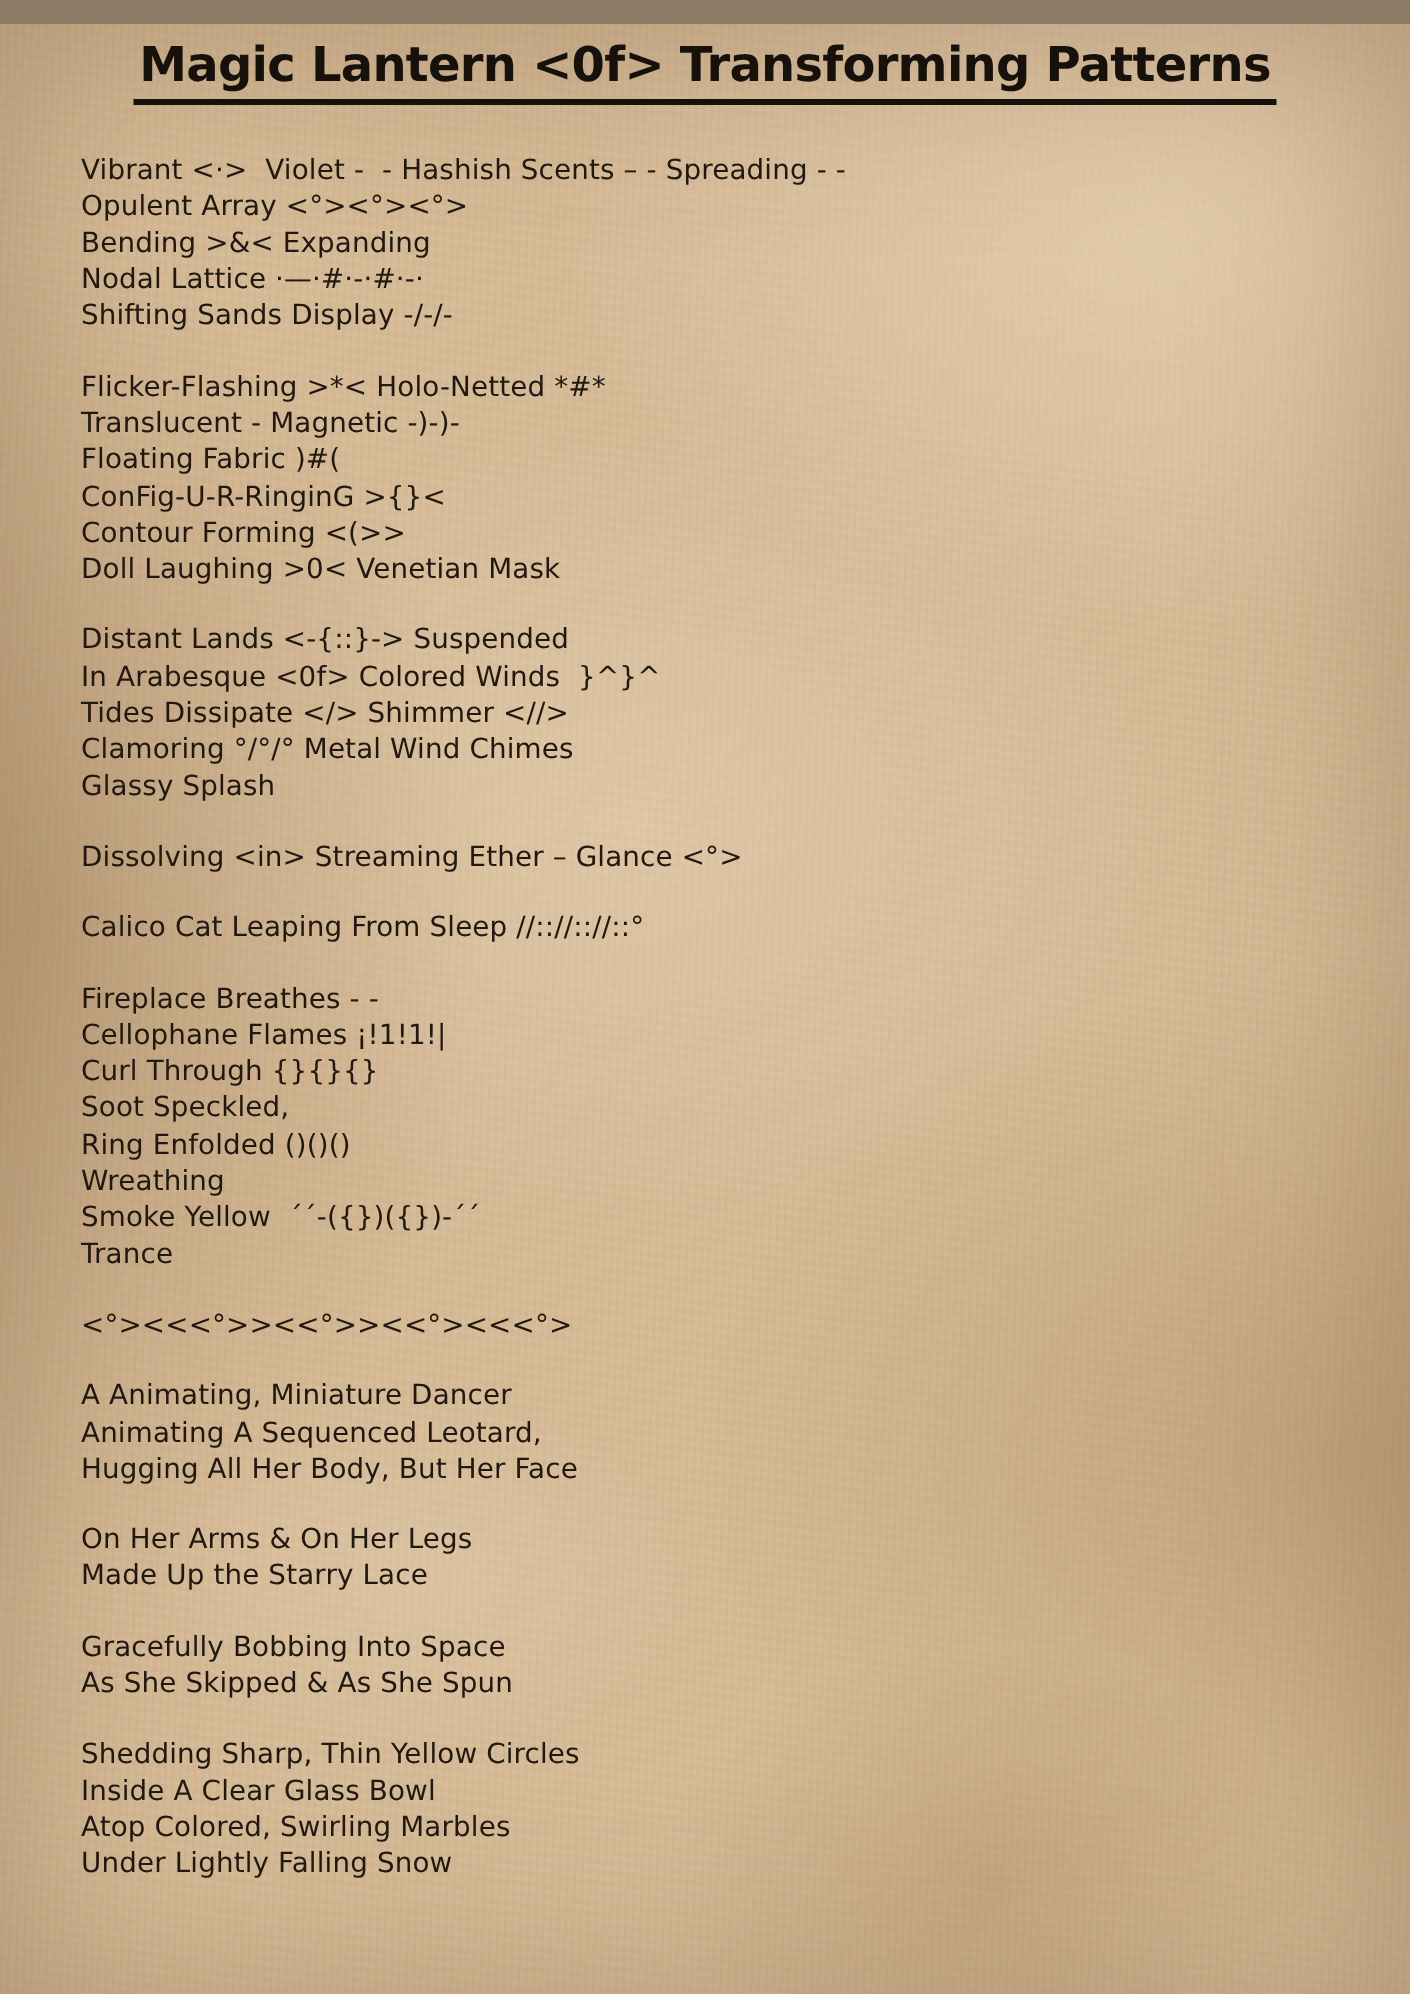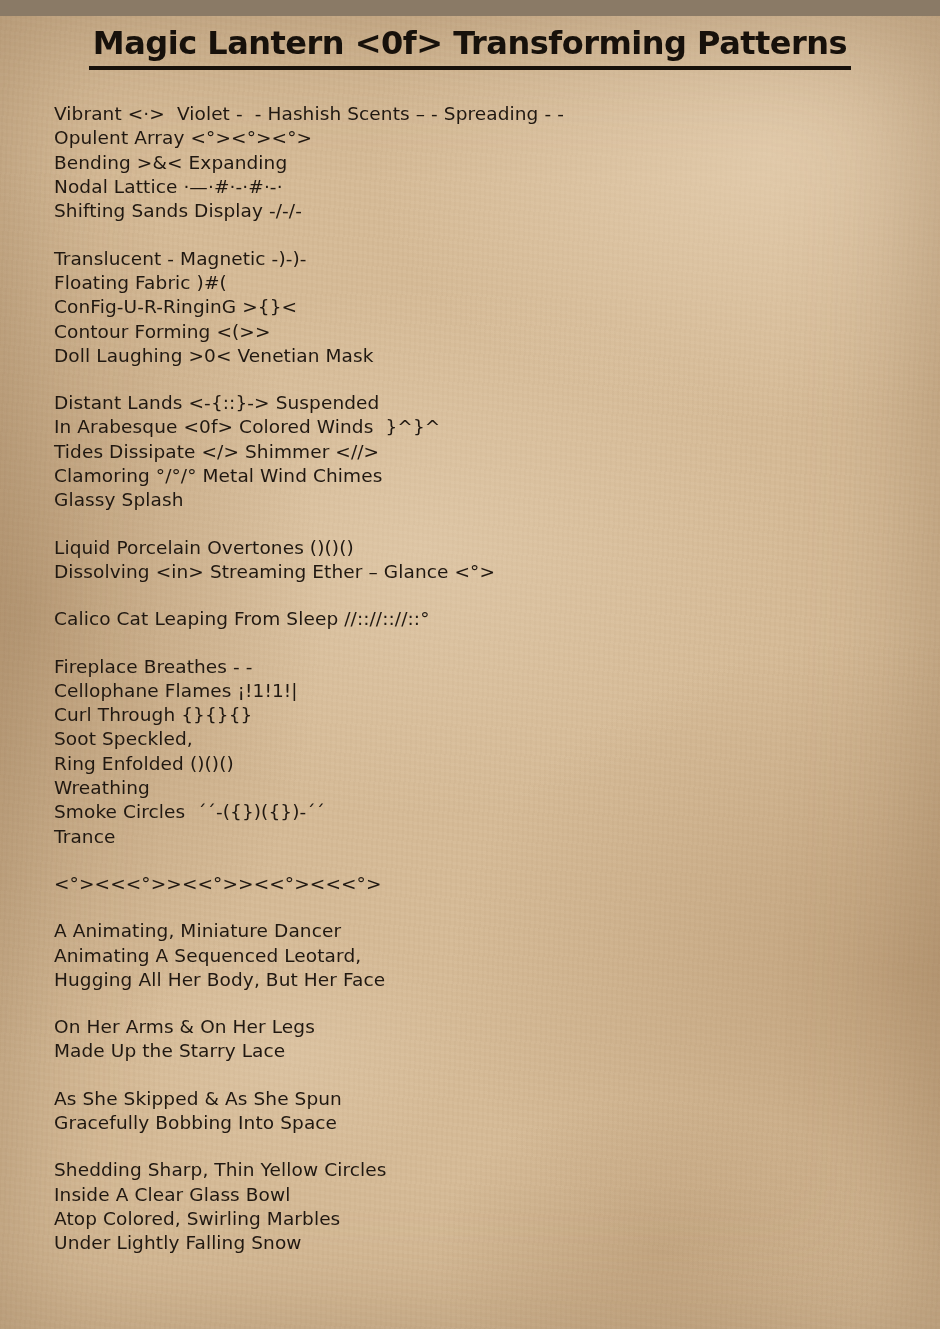--- a/index.html
+++ b/index.html
@@ -74,65 +74,65 @@
 
   <div class="poem">
       <div class="stanza">
         <div class="poem-line">Vibrant &lt;·&gt;  Violet -  - Hashish Scents – - Spreading - -</div>
         <div class="poem-line">Opulent Array &lt;°&gt;&lt;°&gt;&lt;°&gt;</div>
         <div class="poem-line">Bending &gt;&amp;&lt; Expanding</div>
         <div class="poem-line">Nodal Lattice ·—·#·-·#·-·</div>
         <div class="poem-line">Shifting Sands Display -/-/-</div>
       </div>
       <div class="stanza">
+        <div class="poem-line">Flicker-Flashing &gt;*&lt; Holo-Netted *#*</div>
         <div class="poem-line">Translucent - Magnetic -)-)-</div>
         <div class="poem-line">Floating Fabric )#(</div>
         <div class="poem-line">ConFig-U-R-RinginG &gt;{}&lt;</div>
         <div class="poem-line">Contour Forming &lt;(&gt;&gt;</div>
         <div class="poem-line">Doll Laughing &gt;0&lt; Venetian Mask</div>
       </div>
       <div class="stanza">
         <div class="poem-line">Distant Lands &lt;-{::}-&gt; Suspended</div>
         <div class="poem-line">In Arabesque &lt;0f&gt; Colored Winds  }^}^</div>
         <div class="poem-line">Tides Dissipate &lt;/&gt; Shimmer &lt;//&gt;</div>
         <div class="poem-line">Clamoring °/°/° Metal Wind Chimes</div>
         <div class="poem-line">Glassy Splash</div>
       </div>
       <div class="stanza">
-        <div class="poem-line">Liquid Porcelain Overtones ()()()</div>
         <div class="poem-line">Dissolving &lt;in&gt; Streaming Ether – Glance &lt;°&gt;</div>
       </div>
       <div class="stanza">
         <div class="poem-line">Calico Cat Leaping From Sleep //:://:://::°</div>
       </div>
       <div class="stanza">
         <div class="poem-line">Fireplace Breathes - -</div>
         <div class="poem-line">Cellophane Flames ¡!1!1!|</div>
         <div class="poem-line">Curl Through {}{}{}</div>
         <div class="poem-line">Soot Speckled,</div>
         <div class="poem-line">Ring Enfolded ()()()</div>
         <div class="poem-line">Wreathing</div>
-        <div class="poem-line">Smoke Circles  ´´-({})({})-´´</div>
+        <div class="poem-line">Smoke Yellow  ´´-({})({})-´´</div>
         <div class="poem-line">Trance</div>
       </div>
       <div class="stanza">
         <div class="poem-line">&lt;°&gt;&lt;&lt;&lt;°&gt;&gt;&lt;&lt;°&gt;&gt;&lt;&lt;°&gt;&lt;&lt;&lt;°&gt;</div>
       </div>
       <div class="stanza">
         <div class="poem-line">A Animating, Miniature Dancer</div>
         <div class="poem-line">Animating A Sequenced Leotard,</div>
         <div class="poem-line">Hugging All Her Body, But Her Face</div>
       </div>
       <div class="stanza">
         <div class="poem-line">On Her Arms &amp; On Her Legs</div>
         <div class="poem-line">Made Up the Starry Lace</div>
       </div>
       <div class="stanza">
+        <div class="poem-line">Gracefully Bobbing Into Space</div>
         <div class="poem-line">As She Skipped &amp; As She Spun</div>
-        <div class="poem-line">Gracefully Bobbing Into Space</div>
       </div>
       <div class="stanza">
         <div class="poem-line">Shedding Sharp, Thin Yellow Circles</div>
         <div class="poem-line">Inside A Clear Glass Bowl</div>
         <div class="poem-line">Atop Colored, Swirling Marbles</div>
         <div class="poem-line">Under Lightly Falling Snow</div>
       </div>
     </div>
 
   <div class="bottom-bar"></div>

